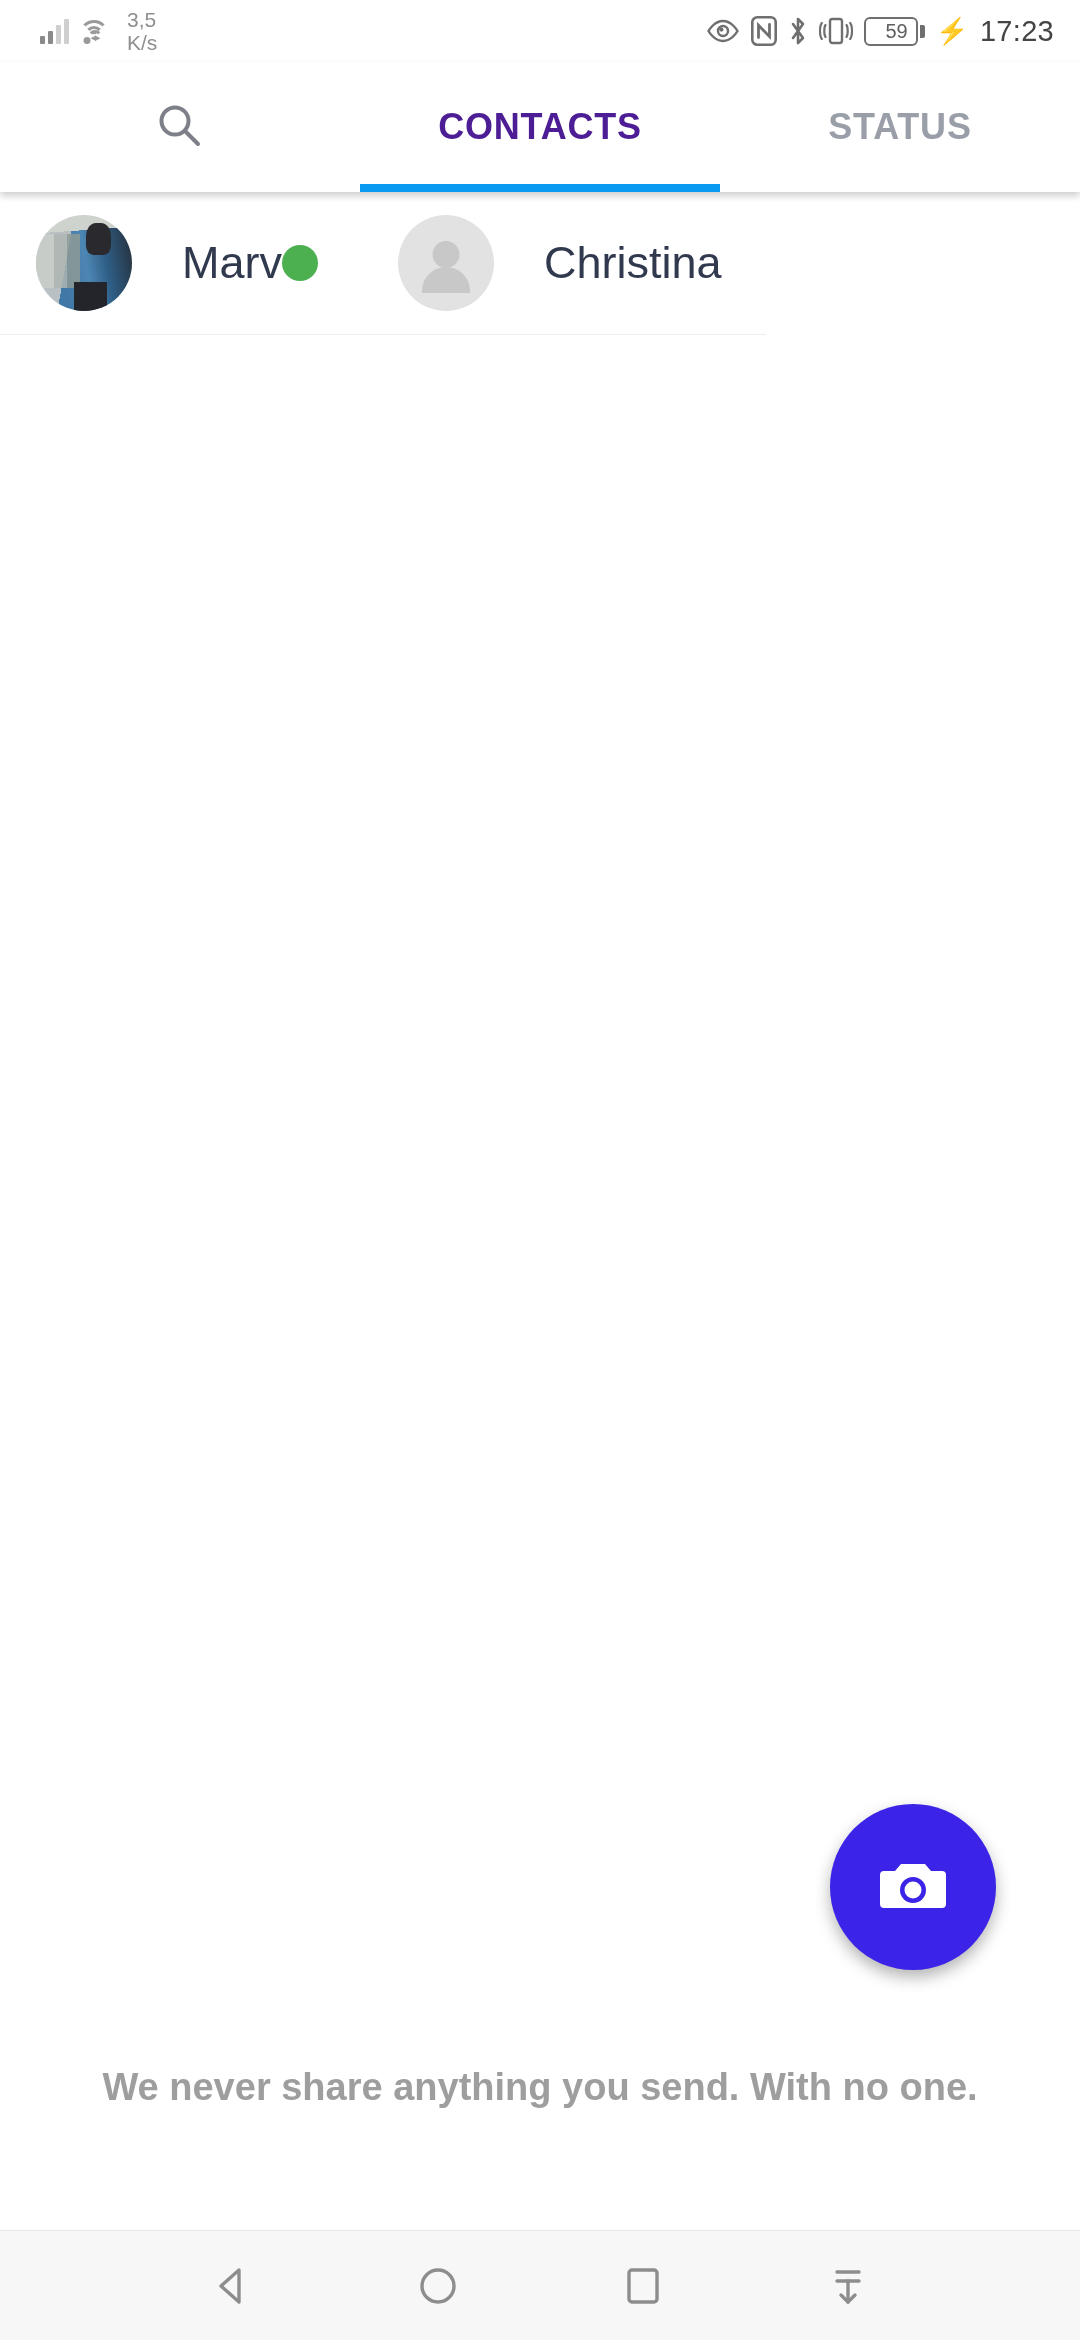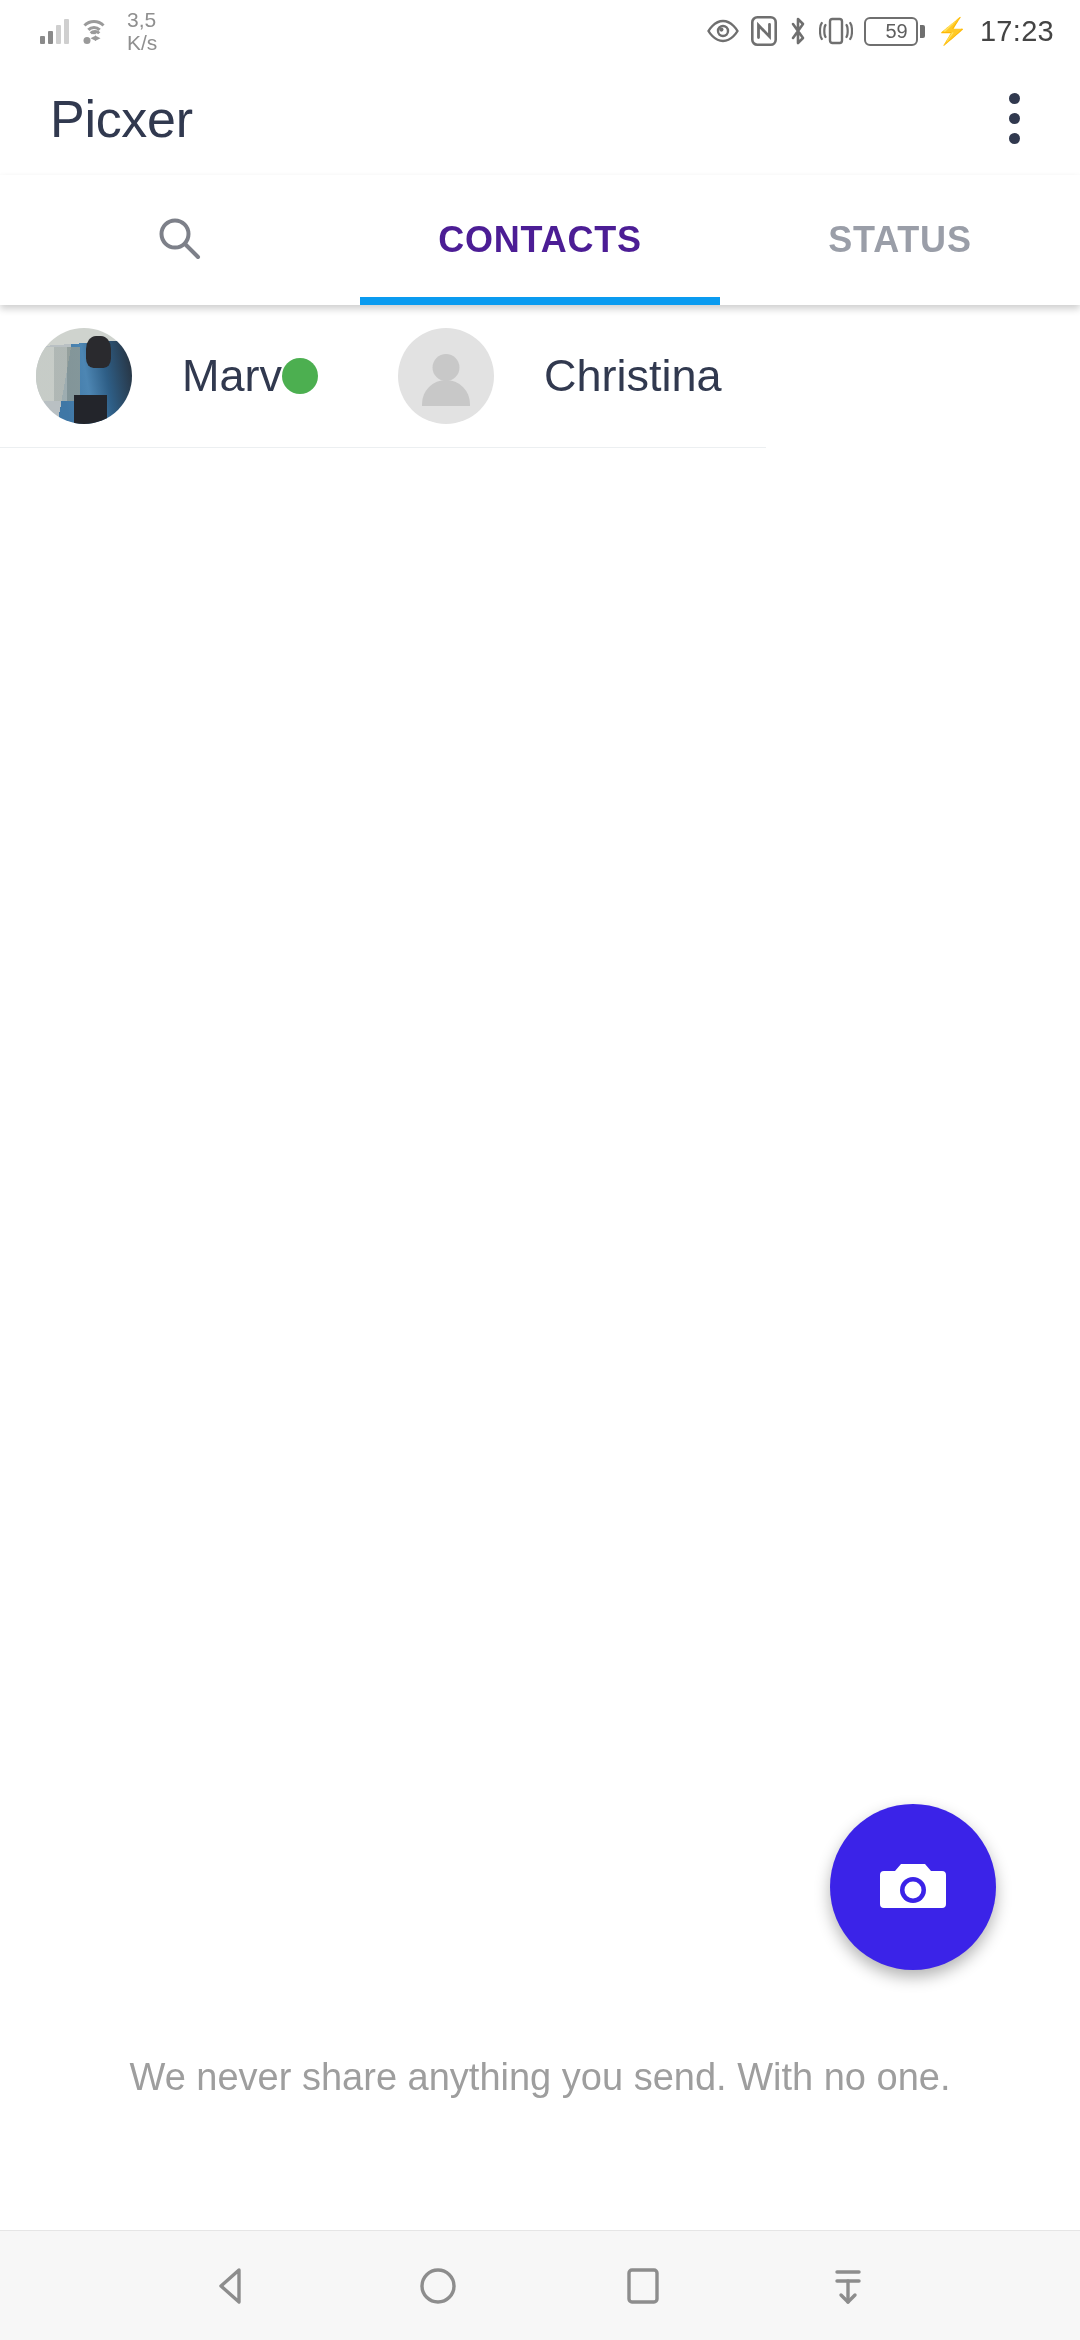--- a/index.html
+++ b/index.html
@@ -187,22 +187,23 @@
     width:166px; height:166px; border-radius:50%;
     background:#3b23e8;
     box-shadow:0 7px 16px rgba(0,0,0,0.30);
     display:flex; align-items:center; justify-content:center;
     cursor:pointer;
   }
   .fab svg{ display:block; }
 
   .footer-note{
     position:absolute; left:0; right:0; bottom:118px;
-    text-align:center; color:#9e9e9e; font-size:38px; line-height:70px;
+    text-align:center; color:#9e9e9e; font-size:38px; line-height:49px;
     padding:0 92px;
+    font-weight:bold;
   }
 
   
   .navbar{
     height:110px; flex:0 0 110px;
     background:#f7f7f7; border-top:1px solid #e6e6e6;
     display:flex; align-items:center; justify-content:space-around;
     padding:0 130px;
   }
   .navbtn{ cursor:pointer; display:flex; align-items:center; justify-content:center; width:110px; height:110px;}
@@ -262,28 +263,20 @@
       </span>
       <span class="battery">
         <span class="batt-body">59</span>
         <span class="batt-cap"></span>
       </span>
       <span class="bolt">⚡</span>
       <span class="clock">17:23</span>
     </div>
   </div>
 
-  <div class="appbar">
-    <div class="app-title">Picxer</div>
-    <div class="overflow">
-      <i></i>
-      <i></i>
-      <i></i>
-    </div>
-  </div>
 
   <div class="tabs">
     <div class="tab">
       <span class="search-icon">
         <svg width="56" height="56" viewBox="0 0 56 56">
           <circle cx="23" cy="22" r="13.5" fill="none" stroke="#7d8089" stroke-width="4"></circle>
           <line x1="33" y1="32" x2="46" y2="45" stroke="#7d8089" stroke-width="4" stroke-linecap="round"></line>
         </svg>
       </span>
 

